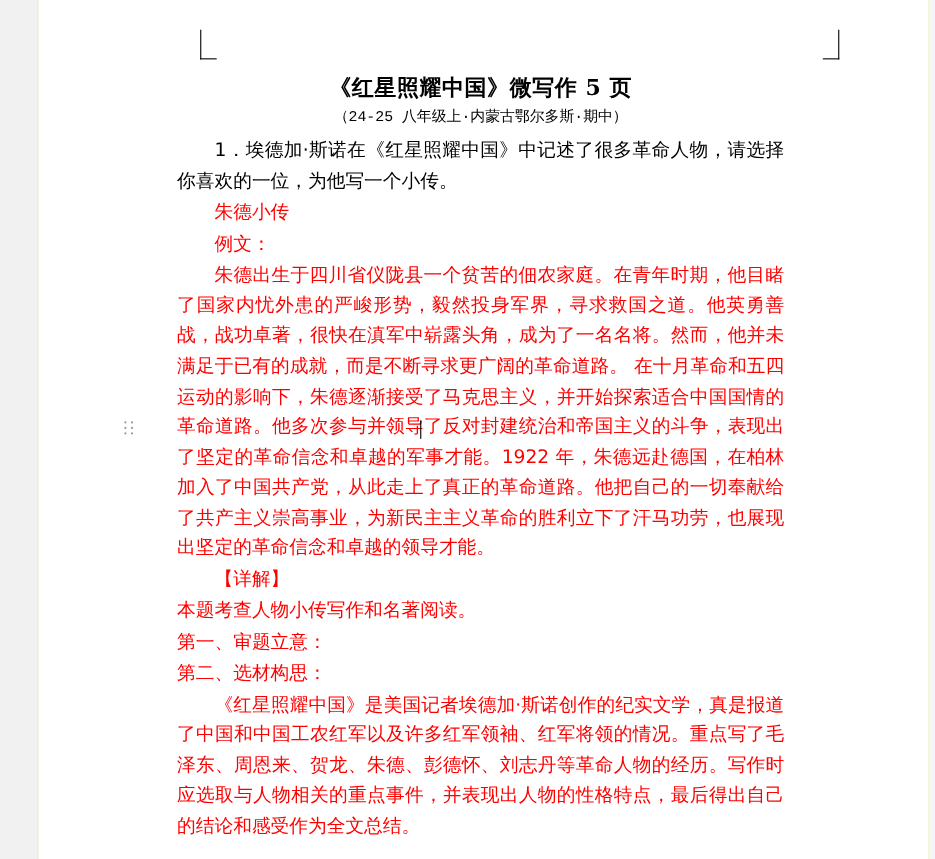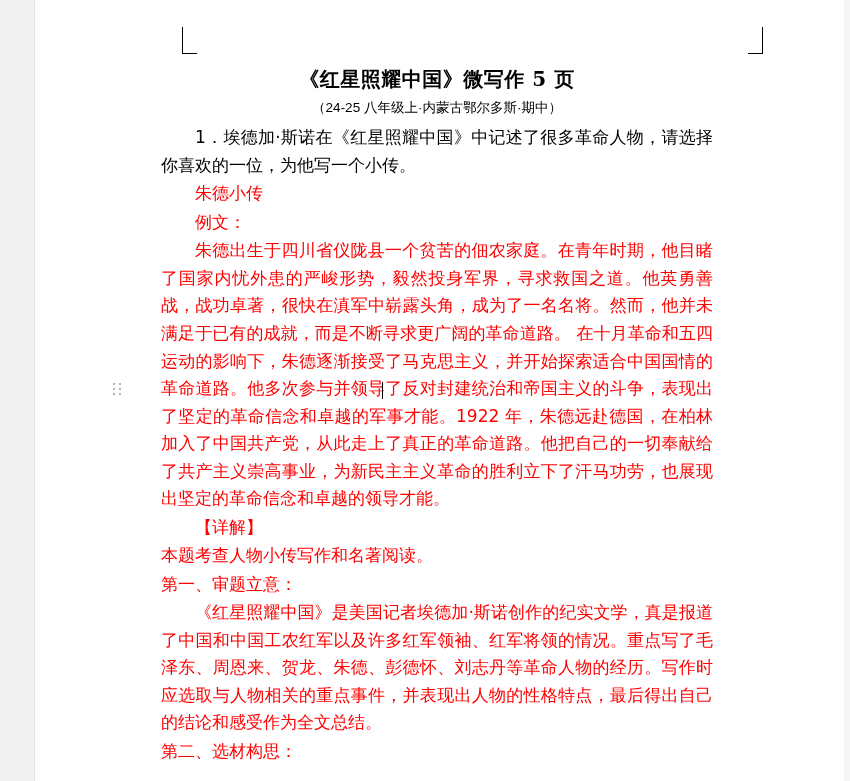--- a/index.html
+++ b/index.html
@@ -78,21 +78,21 @@
     font-family: "DejaVu Serif", "Liberation Serif", serif;
     font-size: 20px;
     font-weight: bold;
     color: #000000;
     text-align: center;
     letter-spacing: 0.5px;
     margin: 10px 0 2px 0;
     line-height: 1.5;
   }
   .doc-subtitle {
-    font-family: Liberation Sans, sans-serif;
+    font-family: Liberation Mono, monospace;
     font-size: 13.5px;
     color: #000000;
     text-align: center;
     margin: 4px 0 6px 0;
     line-height: 1.5;
   }
   p.para {
     font-family: "DejaVu Sans", "Liberation Sans", sans-serif;
     font-size: 17px;
     line-height: 1.62;
@@ -157,22 +157,22 @@
     <div class="doc-title">《红星照耀中国》微写作 5 页</div>
     <div class="doc-subtitle">（24-25 八年级上·内蒙古鄂尔多斯·期中）</div>
 
     <p class="para indent black">1．埃德加·斯诺在《红星照耀中国》中记述了很多革命人物，请选择你喜欢的一位，为他写一个小传。</p>
     <p class="para indent red">朱德小传</p>
     <p class="para indent red">例文：</p>
     <p class="para indent red">朱德出生于四川省仪陇县一个贫苦的佃农家庭。在青年时期，他目睹了国家内忧外患的严峻形势，毅然投身军界，寻求救国之道。他英勇善战，战功卓著，很快在滇军中崭露头角，成为了一名名将。然而，他并未满足于已有的成就，而是不断寻求更广阔的革命道路。 在十月革命和五四运动的影响下，朱德逐渐接受了马克思主义，并开始探索适合中国国情的革命道路。他多次参与并领导了反对封建统治和帝国主义的斗争，表现出了坚定的革命信念和卓越的军事才能。1922 年，朱德远赴德国，在柏林加入了中国共产党，从此走上了真正的革命道路。他把自己的一切奉献给了共产主义崇高事业，为新民主主义革命的胜利立下了汗马功劳，也展现出坚定的革命信念和卓越的领导才能。</p>
     <p class="para indent red">【详解】</p>
     <p class="para red">本题考查人物小传写作和名著阅读。</p>
     <p class="para red">第一、审题立意：</p>
+    <p class="para red">第二、选材构思：</p>
     <p class="para indent red">《红星照耀中国》是美国记者埃德加·斯诺创作的纪实文学，真是报道了中国和中国工农红军以及许多红军领袖、红军将领的情况。重点写了毛泽东、周恩来、贺龙、朱德、彭德怀、刘志丹等革命人物的经历。写作时应选取与人物相关的重点事件，并表现出人物的性格特点，最后得出自己的结论和感受作为全文总结。</p>
-    <p class="para red">第二、选材构思：</p>
 
   </div>
 
   <div class="drag-handle">
     <i></i>
     <i></i>
     <i></i>
     <i></i>
     <i></i>
     <i></i>

